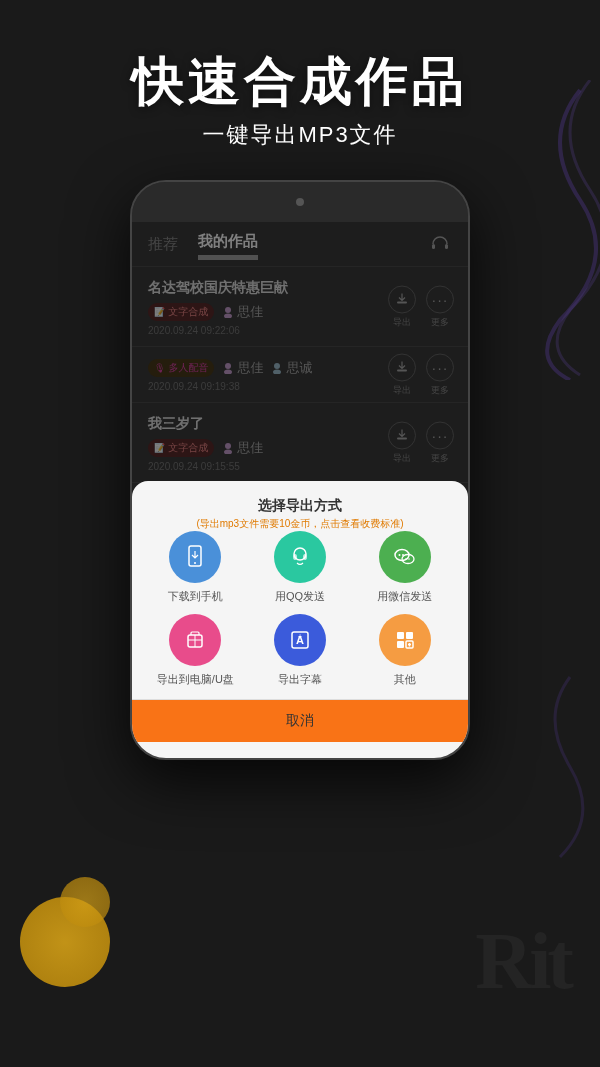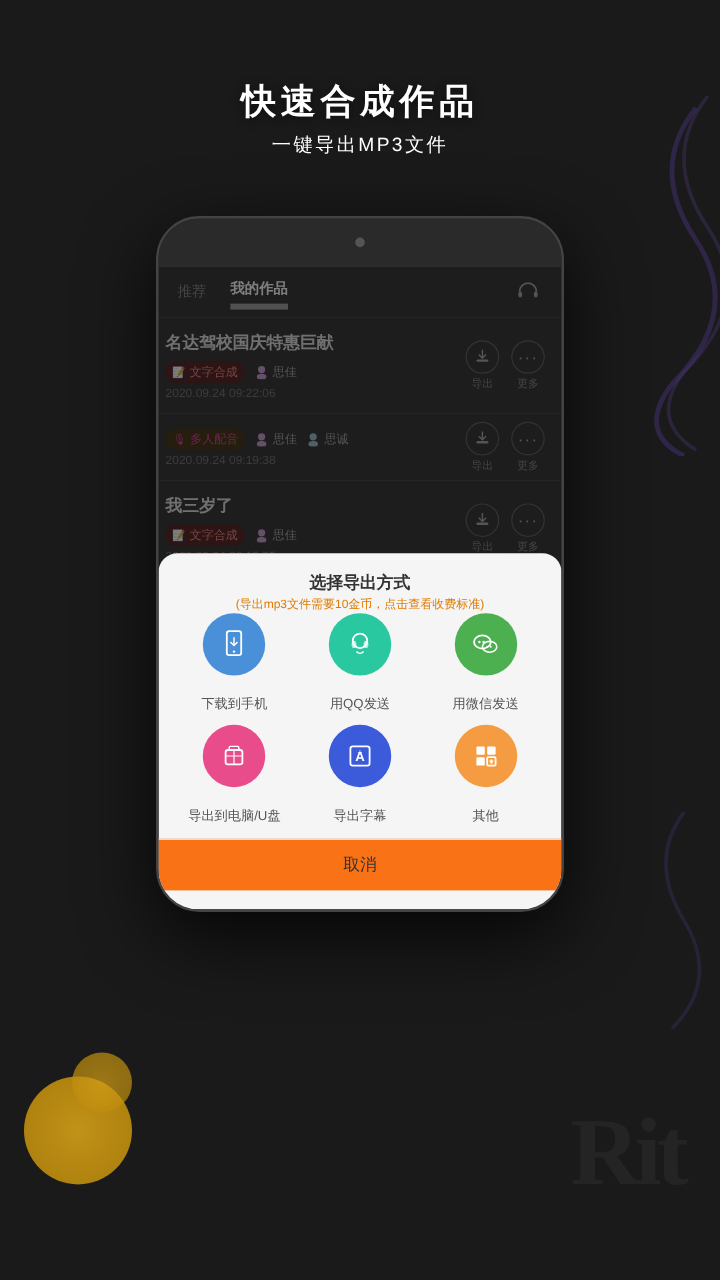--- a/index.html
+++ b/index.html
@@ -63,29 +63,29 @@
       left: 0;
       right: 0;
       height: 200px;
       display: flex;
       flex-direction: column;
       align-items: center;
       justify-content: center;
       z-index: 2;
     }
     .main-title {
-      font-size: 29px;
+      font-size: 52px;
       font-weight: 900;
       color: #ffffff;
       letter-spacing: 4px;
       text-shadow: 0 2px 8px rgba(0,0,0,0.5);
       line-height: 1.2;
     }
     .sub-title {
-      font-size: 16px;
+      font-size: 22px;
       font-weight: 400;
       color: #ffffff;
       margin-top: 8px;
       letter-spacing: 2px;
     }
 
     
     .phone-mockup {
       position: absolute;
       top: 180px;
@@ -134,21 +134,21 @@
     
     .app-nav {
       display: flex;
       align-items: center;
       padding: 10px 16px 6px;
       background: #3a3a3a;
       border-bottom: 1px solid #4a4a4a;
       position: relative;
     }
     .nav-tab {
-      font-size: 12px;
+      font-size: 15px;
       color: #888;
       margin-right: 20px;
       padding-bottom: 4px;
       cursor: pointer;
     }
     .nav-tab.active {
       color: #ffffff;
       border-bottom: 5px solid #a3a3a3;
       font-weight: 600;
     }
@@ -165,21 +165,21 @@
     }
 
     
     .content-list {
       overflow-y: auto;
       height: calc(100% - 46px);
       background: #3a3a3a;
     }
 
     .list-item {
-      padding: 12px 6px 10px;
+      padding: 12px 16px 10px;
       border-bottom: 1px solid #4a4a4a;
       position: relative;
     }
 
     .item-title {
       font-size: 14px;
       font-weight: 600;
       color: #e0e0e0;
       margin-bottom: 6px;
     }
@@ -202,21 +202,21 @@
     .badge-text {
       background: #5a2a2a;
       color: #e88;
     }
     .badge-multi {
       background: #4a3a1a;
       color: #d4a;
     }
 
     .meta-name {
-      font-size: 10px;
+      font-size: 13px;
       color: #aaa;
       display: flex;
       align-items: center;
       gap: 3px;
     }
 
     .item-date {
       font-size: 10px;
       color: #777;
       margin-top: 2px;
@@ -292,21 +292,21 @@
       display: grid;
       grid-template-columns: repeat(3, 1fr);
       gap: 10px;
       padding: 0 16px 12px;
     }
 
     .sheet-icon-item {
       display: flex;
       flex-direction: column;
       align-items: center;
-      gap: 16px;
+      gap: 6px;
       cursor: pointer;
     }
 
     .sheet-icon-circle {
       width: 52px;
       height: 52px;
       border-radius: 50%;
       display: flex;
       align-items: center;
       justify-content: center;

